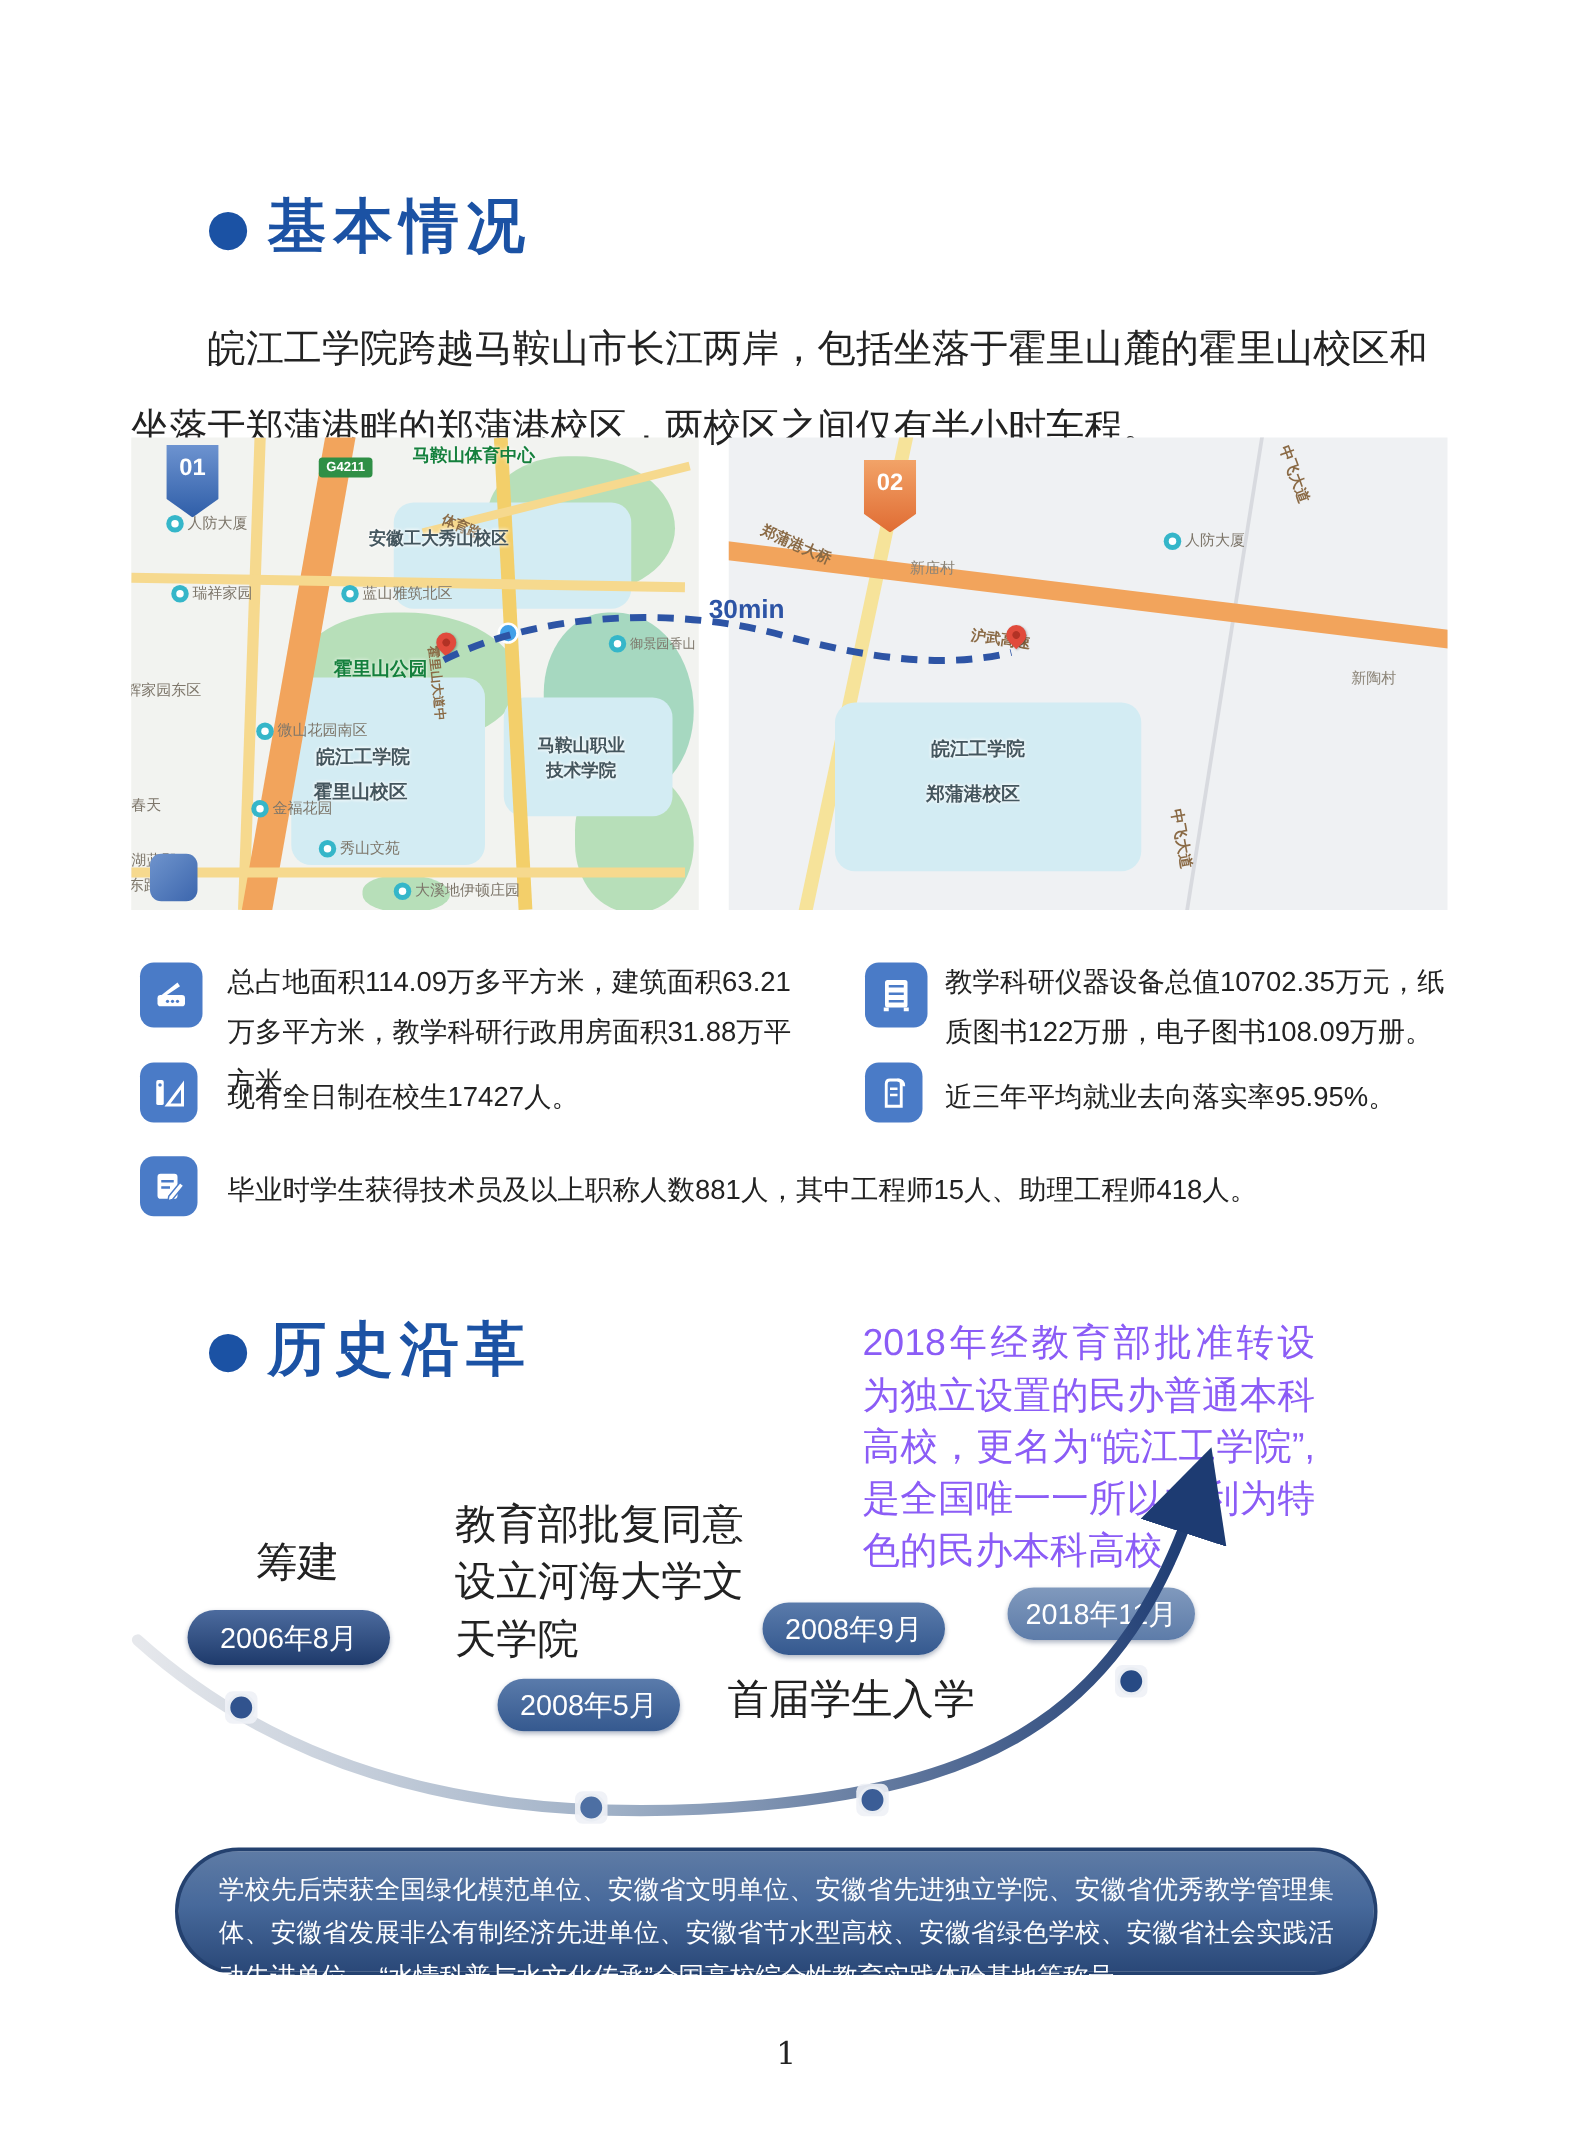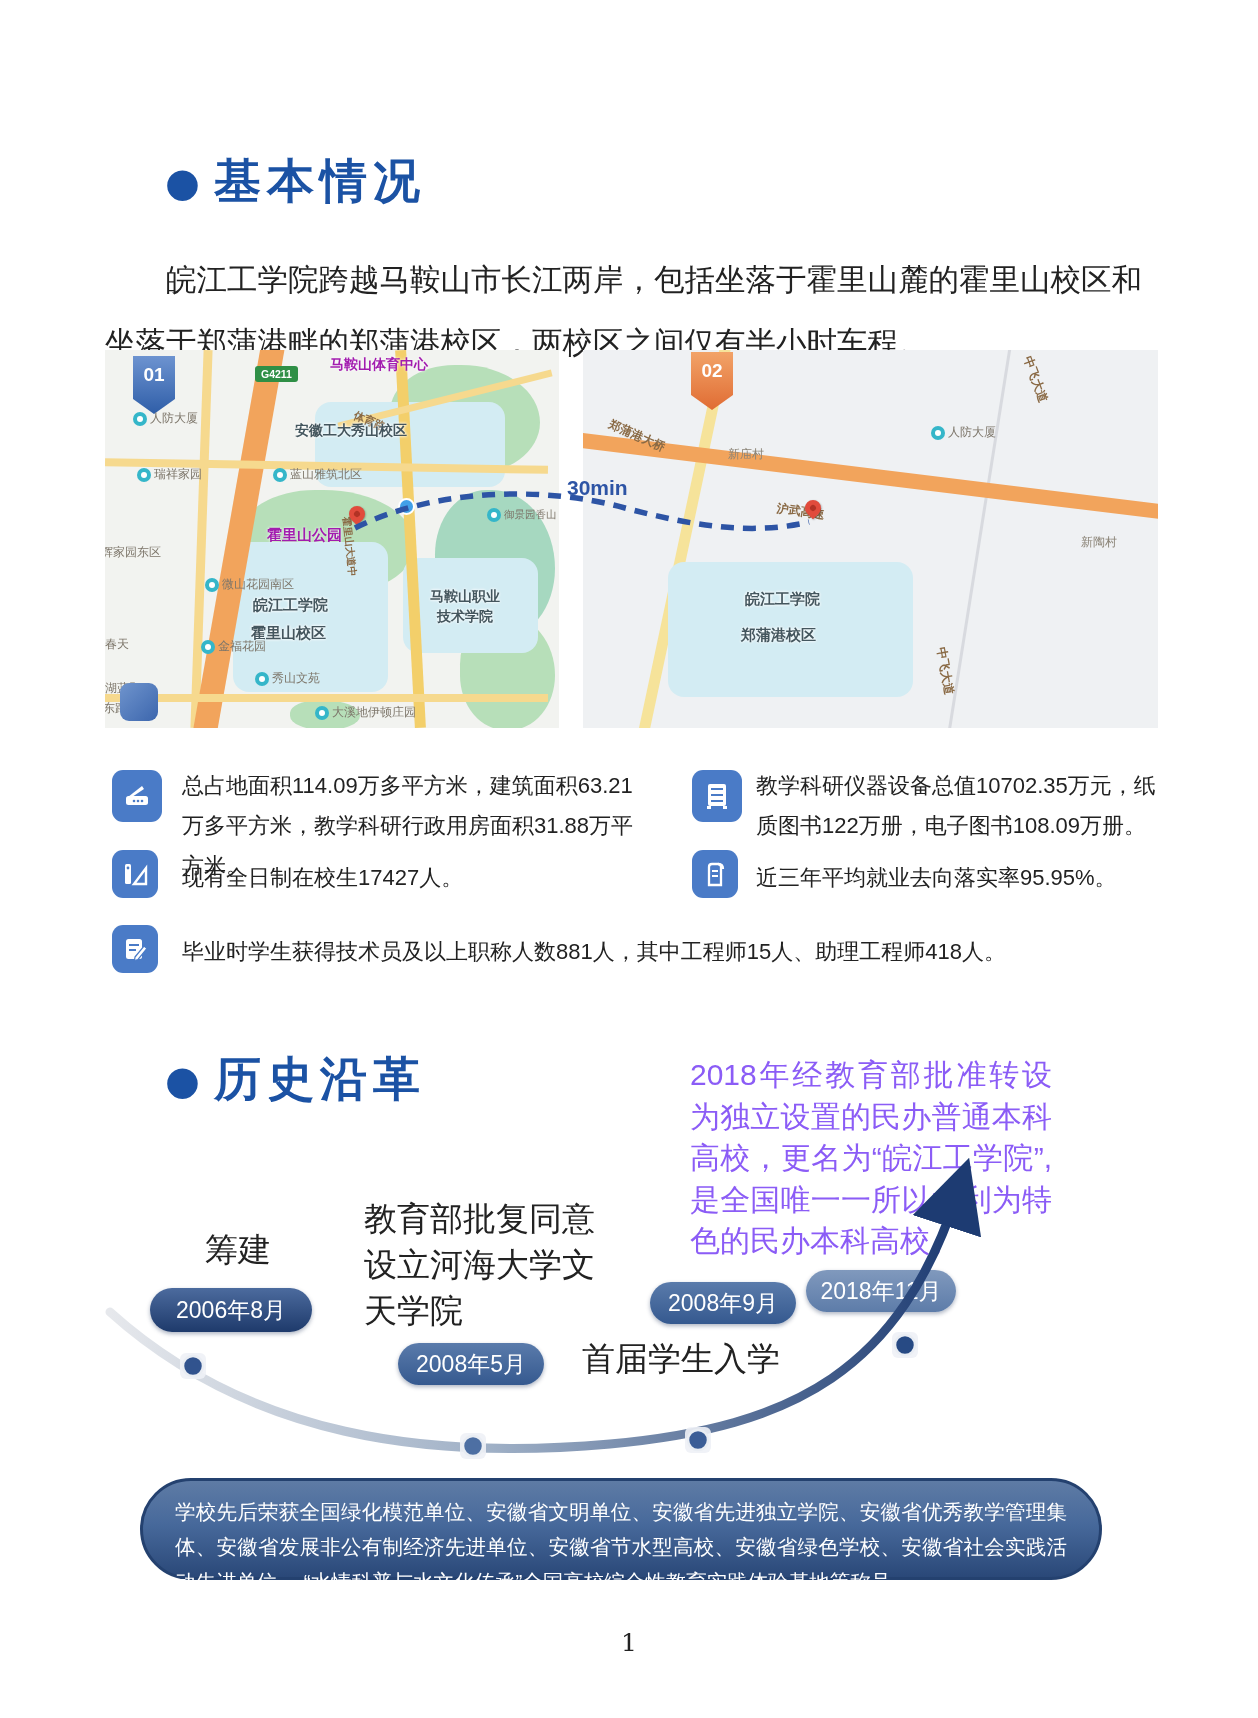--- a/index.html
+++ b/index.html
@@ -20,30 +20,30 @@
   .map-right{left:478px;width:575px;background:#eff1f3;}
   .blob{position:absolute;border-radius:45% 55% 50% 50%;}
   .g1{background:#b7dfb9;} .g2{background:#a6d8c0;}
   .campus-area{position:absolute;background:#d3ecf3;border-radius:16px;}
   .road{position:absolute;}
   .r-orange{background:#f2a45c;} .r-yellow{background:#f6d98e;} .r-yellow2{background:#f3cf6a;} .r-gray{background:#d8dadf;}
   .num-badge{position:absolute;width:42px;height:58px;display:flex;align-items:flex-start;justify-content:center;
              color:#fff;font-weight:bold;font-size:19px;padding-top:8px;box-sizing:border-box;
              clip-path:polygon(0 0,100% 0,100% 74%,50% 100%,0 74%);box-shadow:0 2px 4px rgba(0,0,0,.25);}
   .badge-blue{background:linear-gradient(180deg,#6d93d0,#2f5ea8);}
-  .badge-orange{background:linear-gradient(180deg,#f2a368,#e06c33);}
+  .badge-orange{background:linear-gradient(180deg,#f2a368,#e06c33);margin-top:16px;}
   .gbadge{position:absolute;background:#2f8f46;color:#fff;font-size:10.5px;font-weight:bold;
           padding:2px 6px;border-radius:3px;}
   .poi{position:absolute;font-size:12px;color:#7d766a;white-space:nowrap;display:flex;align-items:center;gap:3px;}
   .poi.small{font-size:10.5px;}
   .pin-t{width:14px;height:14px;border-radius:50%;background:#35b6c9;display:inline-block;position:relative;flex:0 0 auto;}
   .pin-t::after{content:"";position:absolute;left:4px;top:4px;width:6px;height:6px;border-radius:50%;background:#fff;}
   .area-label{position:absolute;font-weight:bold;color:#44565e;font-size:15px;white-space:nowrap;
               text-shadow:0 0 3px #fff,0 0 3px #fff;}
-  .dark-label{position:absolute;font-weight:bold;color:#a21caf;font-size:14px;white-space:nowrap;
+  .dark-label{position:absolute;font-weight:bold;color:#15803d;font-size:14px;white-space:nowrap;
               text-shadow:0 0 3px #fff;}
   .road-label{position:absolute;font-weight:bold;color:#8a6a45;font-size:12px;white-space:nowrap;}
   .pin-red{position:absolute;width:16px;height:16px;background:#e14b3c;border-radius:50% 50% 50% 0;
            transform:rotate(-45deg);box-shadow:0 1px 2px rgba(0,0,0,.3);}
   .pin-red::after{content:"";position:absolute;left:5px;top:5px;width:6px;height:6px;border-radius:50%;background:#b23225;}
   .dot-blue{position:absolute;width:13px;height:13px;border-radius:50%;background:#41a0e8;border:2px solid #fff;}
   .route-svg{position:absolute;left:0;top:0;width:1053px;height:378px;pointer-events:none;}
   .travel-time{position:absolute;left:462px;top:126px;font-size:21px;font-weight:bold;color:#2d54a5;}
   .corner-chip{position:absolute;left:15px;top:333px;width:38px;height:38px;border-radius:9px;
                background:linear-gradient(135deg,#6f94cd,#3c66ad);}
@@ -250,21 +250,21 @@
 
   <p class="para2018" style="margin:0;">2018年经教育部批准转设为独立设置的民办普通本科高校，更名为“皖江工学院”,是全国唯一一所以水利为特色的民办本科高校。</p>
 
   <span class="ms-label" style="left:205px;top:1228px;">筹建</span>
   <div class="pill pill-dark" style="left:150px;top:1288px;width:162px;height:44px;">2006年8月</div>
 
   <span class="ms-label" style="left:364px;top:1196px;width:250px;line-height:46px;">教育部批复同意设立河海大学文天学院</span>
   <div class="pill pill-mid" style="left:398px;top:1343px;width:146px;height:42px;">2008年5月</div>
 
   <span class="ms-label" style="left:582px;top:1337px;text-align:right;">首届学生入学</span>
-  <div class="pill pill-mid" style="left:610px;top:1282px;width:146px;height:42px;margin-left:40px;">2008年9月</div>
+  <div class="pill pill-mid" style="left:610px;top:1282px;width:146px;height:42px;">2008年9月</div>
 
   <div class="pill pill-light" style="left:806px;top:1270px;width:150px;height:42px;">2018年11月</div>
 
   <svg class="swoosh" viewBox="0 0 1258 420">
     <defs>
       <linearGradient id="swooshGrad" x1="0" y1="0" x2="1" y2="0">
         <stop offset="0" stop-color="#e6e8ec"></stop>
           <stop offset="0.45" stop-color="#9fb0c6"></stop>
           <stop offset="1" stop-color="#1d3b72"></stop>
       </linearGradient>

